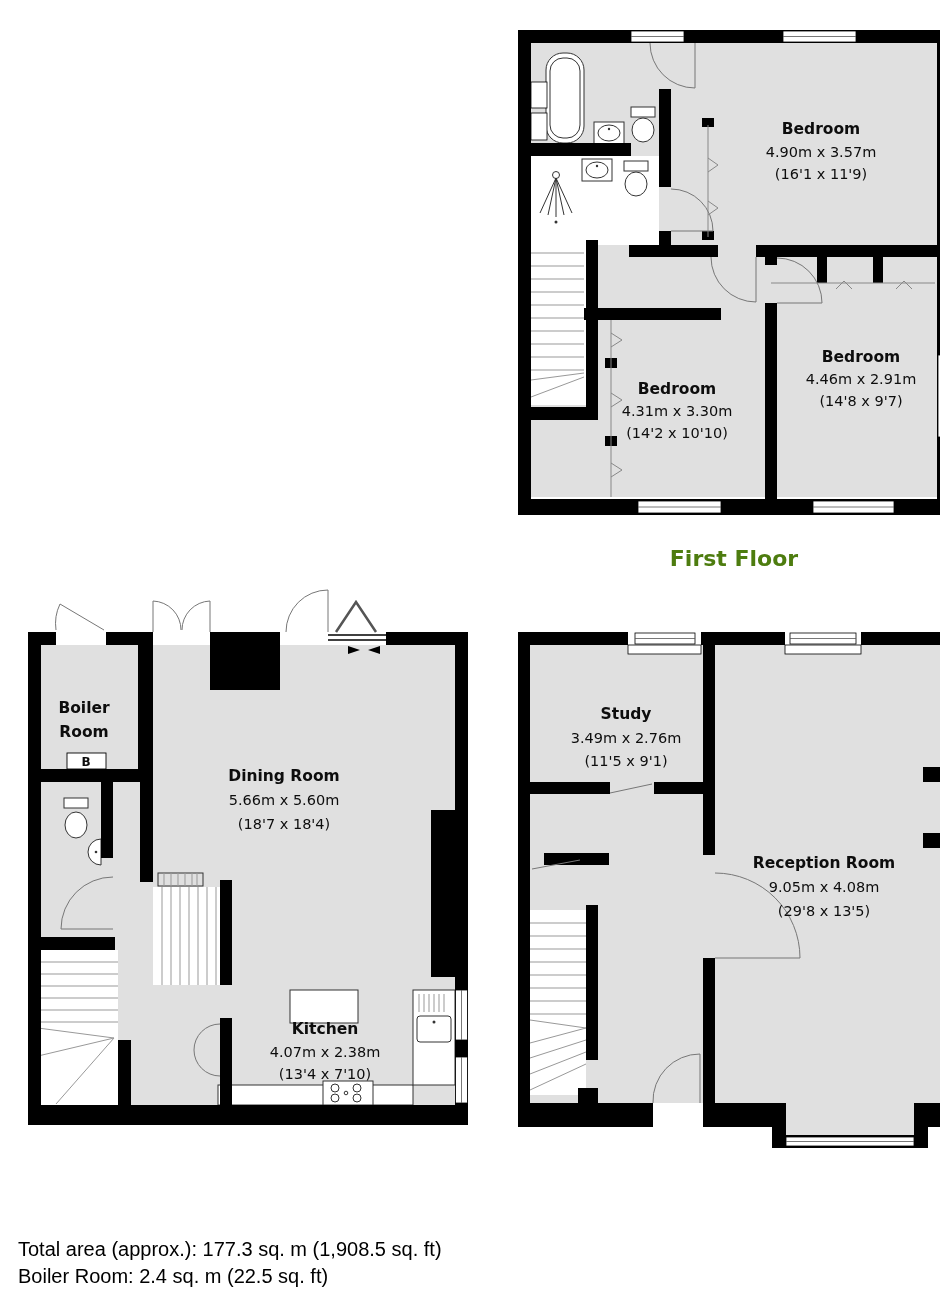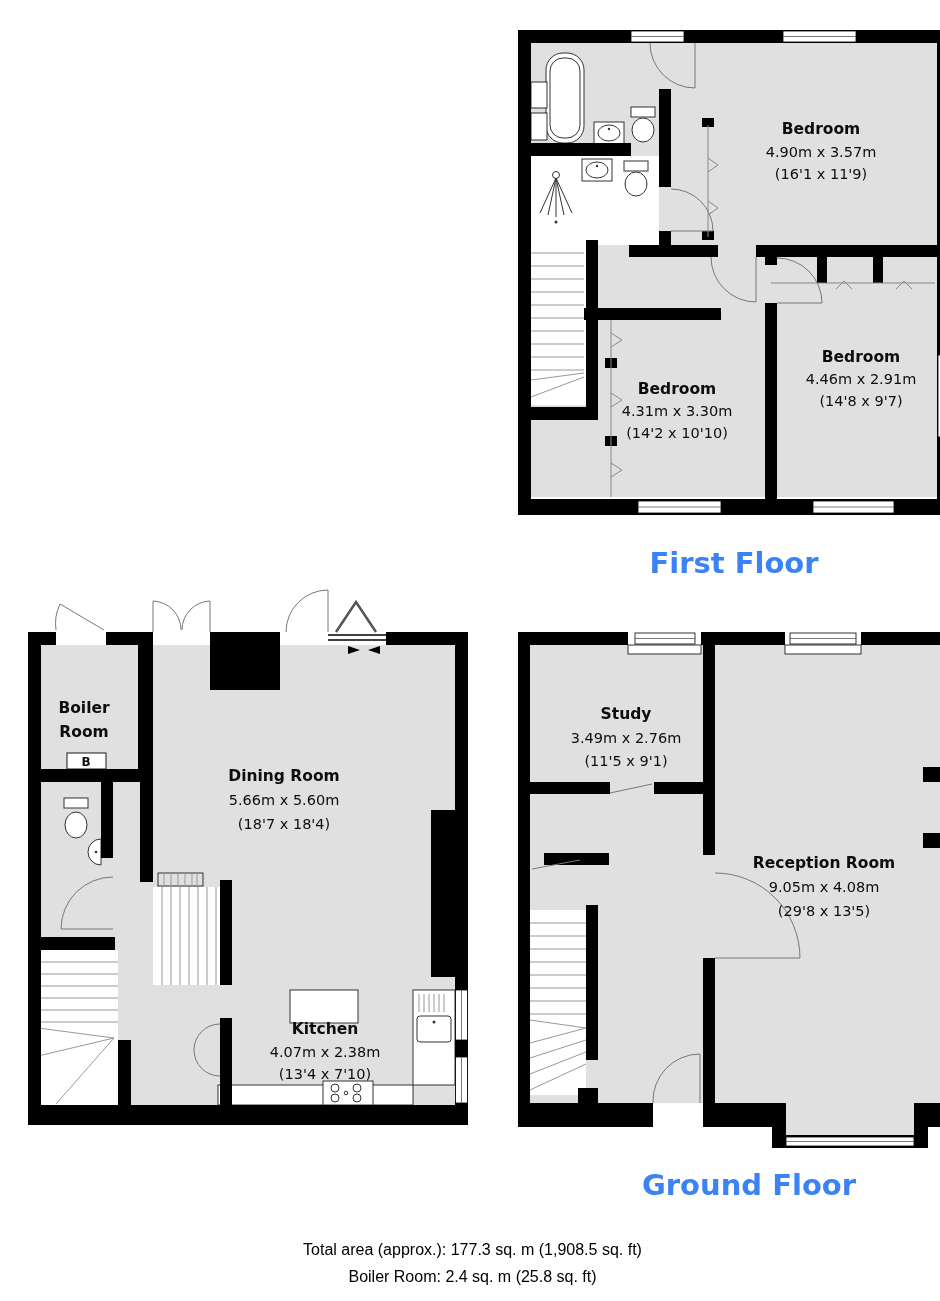--- a/index.html
+++ b/index.html
@@ -1,22 +1,22 @@
 <!DOCTYPE html>
 <html><head>
 <meta charset="utf-8">
 <style>
   html,body{margin:0;padding:0;background:#ffffff;}
   #canvas{position:relative;width:940px;height:1301px;background:#ffffff;overflow:hidden;
           font-family:"DejaVu Sans",sans-serif;margin-left:18px;}
   .plan{position:absolute;}
-  .floor-title{position:absolute;transform:translateX(-50%);font-weight:bold;font-size:29px;
-               color:#3b82f6;white-space:nowrap;font-family:"DejaVu Sans",sans-serif;}
-  .footer{position:absolute;left:0;top:1236px;width:909px;text-align:center;
-          font-family:"Liberation Sans",sans-serif;font-size:16px;color:#000;line-height:27px;}
+  .floor-title{position:absolute;transform:translateX(-50%);font-weight:bold;font-size:22px;
+               color:#4d7c0f;white-space:nowrap;font-family:"DejaVu Sans",sans-serif;}
+  .footer{position:absolute;left:0;top:1236px;width:909px;text-align:left;
+          font-family:"Liberation Sans",sans-serif;font-size:20px;color:#000;line-height:27px;}
   svg text{fill:#0d0d0d;}
   .room-name{font-weight:bold;font-size:15.5px;}
   .room-dim{font-size:14.5px;}
   .marker-b{font-weight:bold;font-size:12px;}
   .wall{fill:#000000;}
   .floorfill{fill:#e0e0e0;}
   .whitefloor{fill:#ffffff;}
   .fixture{fill:#ffffff;stroke:#333333;stroke-width:1;}
   .fixline{stroke:#333333;stroke-width:1;fill:none;}
   .stair{stroke:#999999;stroke-width:1;}
@@ -373,19 +373,18 @@
       <text class="room-dim" x="112" y="178" text-anchor="middle">(11'5 x 9'1)</text>
     </g>
     <g>
       <text class="room-name" x="310" y="280" text-anchor="middle">Reception Room</text>
       <text class="room-dim" x="310" y="304" text-anchor="middle">9.05m x 4.08m</text>
       <text class="room-dim" x="310" y="328" text-anchor="middle">(29'8 x 13'5)</text>
     </g>
   </svg>
 
   <div class="floor-title" style="left:716px;top:546px">First Floor</div>
-  <div class="floor-title" style="left:731px;top:1168px">Ground Floor</div>
 
   <div class="footer">
     <div>Total area (approx.): 177.3 sq. m (1,908.5 sq. ft)</div>
-    <div>Boiler Room: 2.4 sq. m (25.8 sq. ft)</div>
+    <div>Boiler Room: 2.4 sq. m (22.5 sq. ft)</div>
   </div>
 </div>
 
 </body></html>

